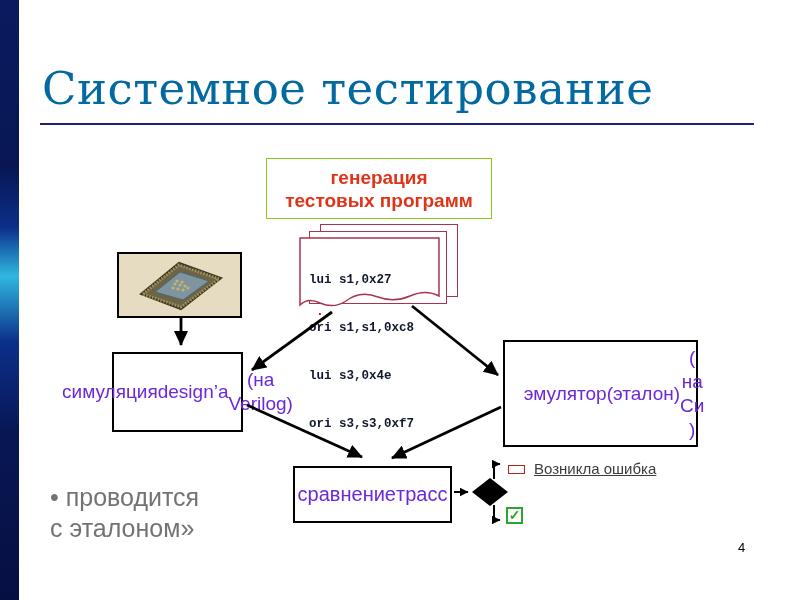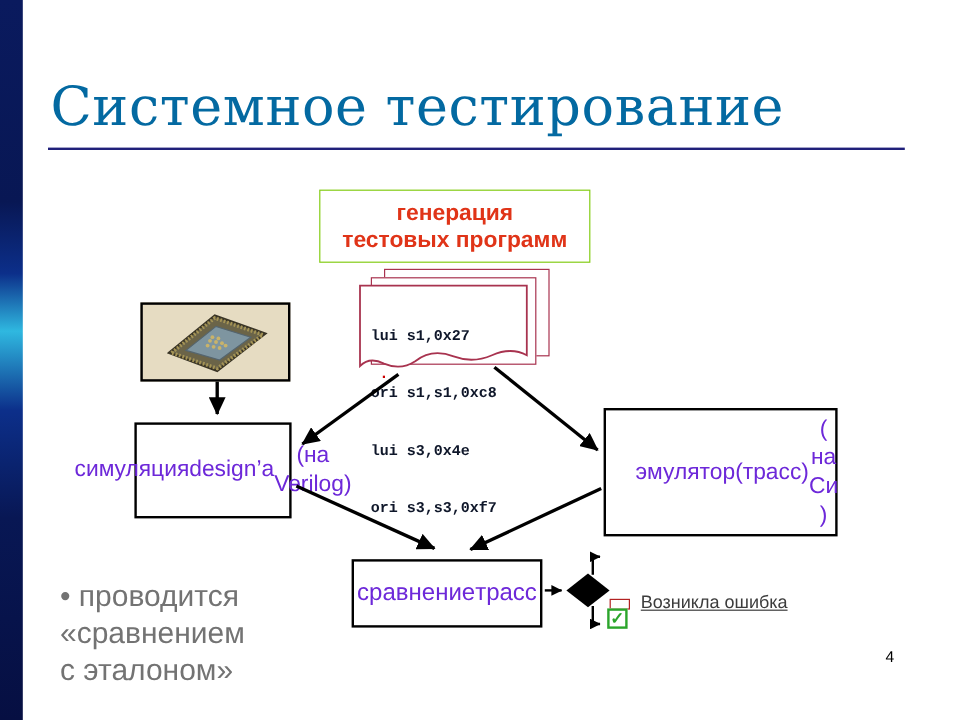--- a/index.html
+++ b/index.html
@@ -51,21 +51,21 @@
     display:flex;flex-direction:row;justify-content:center;align-items:center;
     color:#6d28d9;text-align:center;box-sizing:border-box;
   }
   .sim-box{left:112px;top:352px;width:131px;height:80px;font-size:19px;line-height:24px;}
   .emu-box{left:503px;top:340px;width:195px;height:107px;font-size:19px;line-height:24px;padding-left:27px;}
   .cmp-box{left:293px;top:466px;width:159px;height:57px;font-size:20px;line-height:25px;}
   .arrow-layer{position:absolute;left:0;top:0;pointer-events:none;}
   .outcome-row{
     position:absolute;display:flex;align-items:center;gap:9px;height:20px;
   }
-  .outcome-error{left:508px;top:458px;margin-top:34px;}
+  .outcome-error{left:508px;top:458px;}
   .outcome-success{left:506px;top:505px;}
   .outcome-label{
     font-size:15px;color:#3c3c3c;text-decoration:underline;white-space:nowrap;
   }
   .icon-unchecked{
     width:15px;height:7px;border:1.5px solid #b22222;background:#fff;margin-top:2px;
   }
   .icon-checked{
     width:13px;height:13px;border:2px solid #2ba52b;background:#fff;
     display:flex;align-items:center;justify-content:center;
@@ -129,21 +129,21 @@
   </div>
 
   <div class="flow-box sim-box">
     <div>симуляция</div>
     <div>design’a</div>
     <div>(на Verilog)</div>
   </div>
 
   <div class="flow-box emu-box">
     <div>эмулятор</div>
-    <div>(трасс)</div>
+    <div>(эталон)</div>
     <div>( на Си )</div>
   </div>
 
   <div class="flow-box cmp-box">
     <div>сравнение</div>
     <div>трасс</div>
   </div>
 
   <svg class="arrow-layer" width="800" height="600">
     <defs>
@@ -170,19 +170,18 @@
     <div class="outcome-label">Возникла ошибка</div>
   </div>
   <div class="outcome-row outcome-success">
     <div class="icon-checked">
       <span>✓</span>
     </div>
   </div>
 
   <div class="bullet-text">
     <div>• проводится</div>
-    <div>«сравнением</div>
     <div>с эталоном»</div>
   </div>
 
   <div class="page-number">4</div>
 
 </div>
 
 </body></html>

